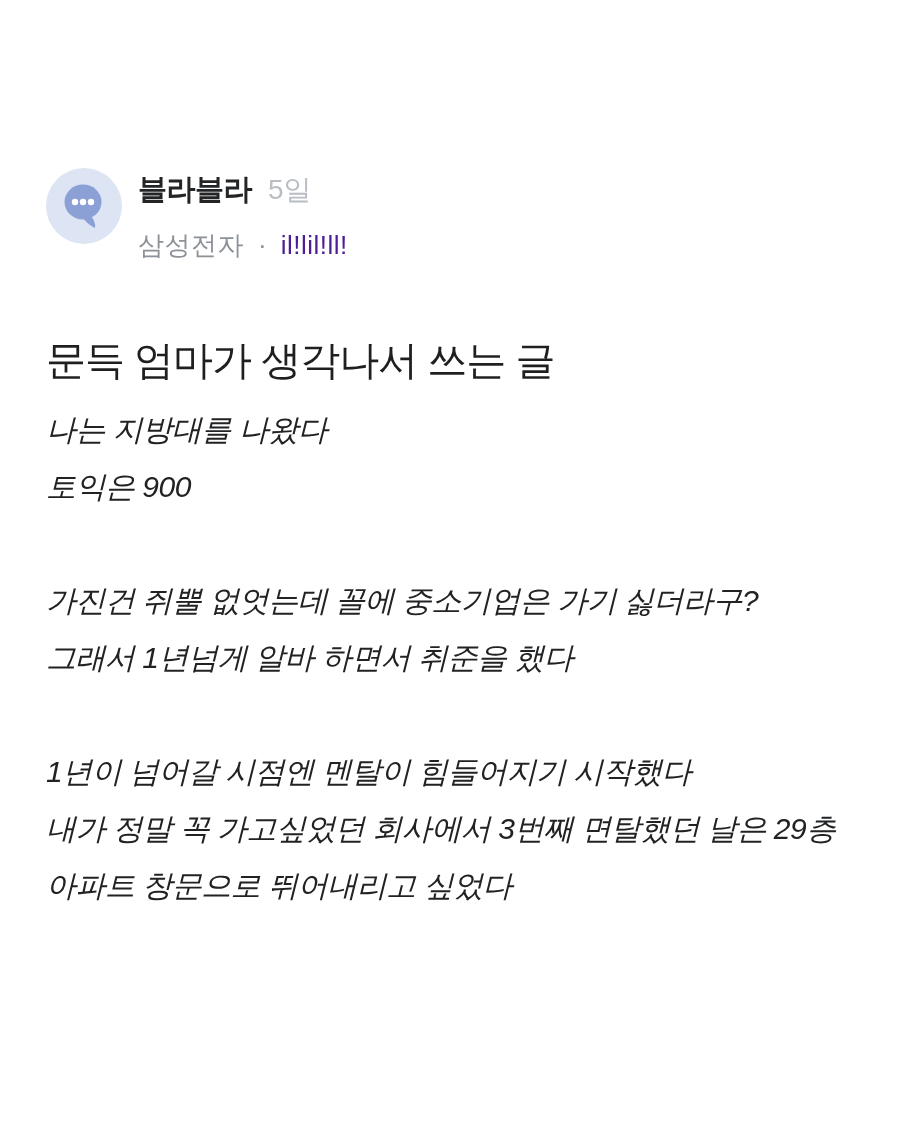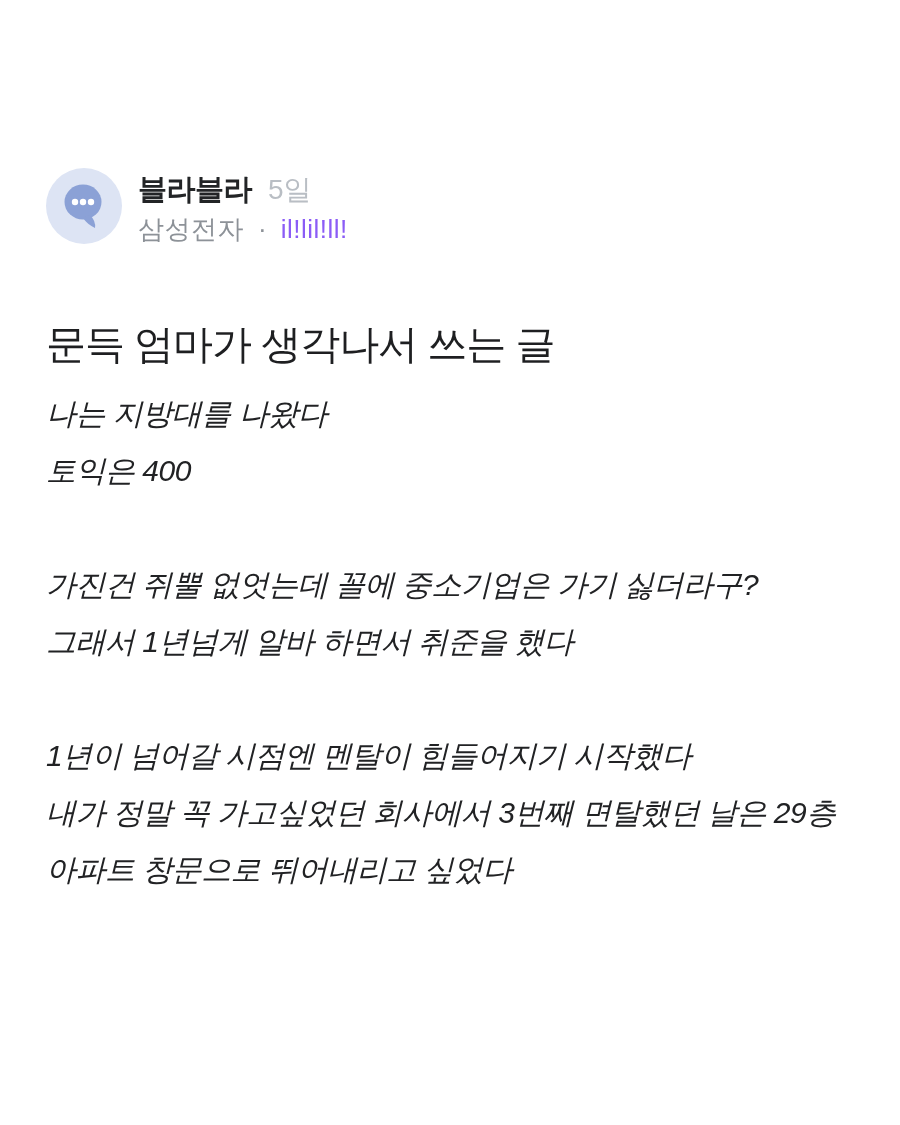--- a/index.html
+++ b/index.html
@@ -55,34 +55,34 @@
   .post-time {
     font-size: 28px;
     font-weight: 400;
     color: #b9bec4;
   }
   .sub-row {
     display: flex;
     align-items: center;
     gap: 14px;
     line-height: 36px;
-    margin-top: 2px;
+    margin-top: 18px;
   }
   .company {
     font-size: 26px;
     color: #8d9298;
     letter-spacing: 0.5px;
   }
   .dot-sep {
     font-size: 26px;
     color: #8d9298;
   }
   .topic {
     font-size: 26px;
-    color: #8b5cf6;
+    color: #4c1d95;
     letter-spacing: 0.5px;
   }
   
   .post-title {
     margin-top: 72px;
     font-size: 40px;
     font-weight: 400;
     color: #1e1f21;
     letter-spacing: -1px;
     line-height: 1.25;
@@ -132,21 +132,21 @@
         <span class="topic">il!lil!ll!</span>
       </div>
     </div>
   </div>
 
   <h1 class="post-title">문득 엄마가 생각나서 쓰는 글</h1>
 
   <div class="post-body">
     <div class="paragraph">
       <div class="body-line">나는 지방대를 나왔다</div>
-      <div class="body-line">토익은 400</div>
+      <div class="body-line">토익은 900</div>
     </div>
     <div class="paragraph">
       <div class="body-line">가진건 쥐뿔 없엇는데 꼴에 중소기업은 가기 싫더라구?</div>
       <div class="body-line">그래서 1년넘게 알바 하면서 취준을 했다</div>
     </div>
     <div class="paragraph">
       <div class="body-line">1년이 넘어갈 시점엔 멘탈이 힘들어지기 시작했다</div>
       <div class="body-line">내가 정말 꼭 가고싶었던 회사에서 3번째 면탈했던 날은 29층</div>
       <div class="body-line">아파트 창문으로 뛰어내리고 싶었다</div>
     </div>

